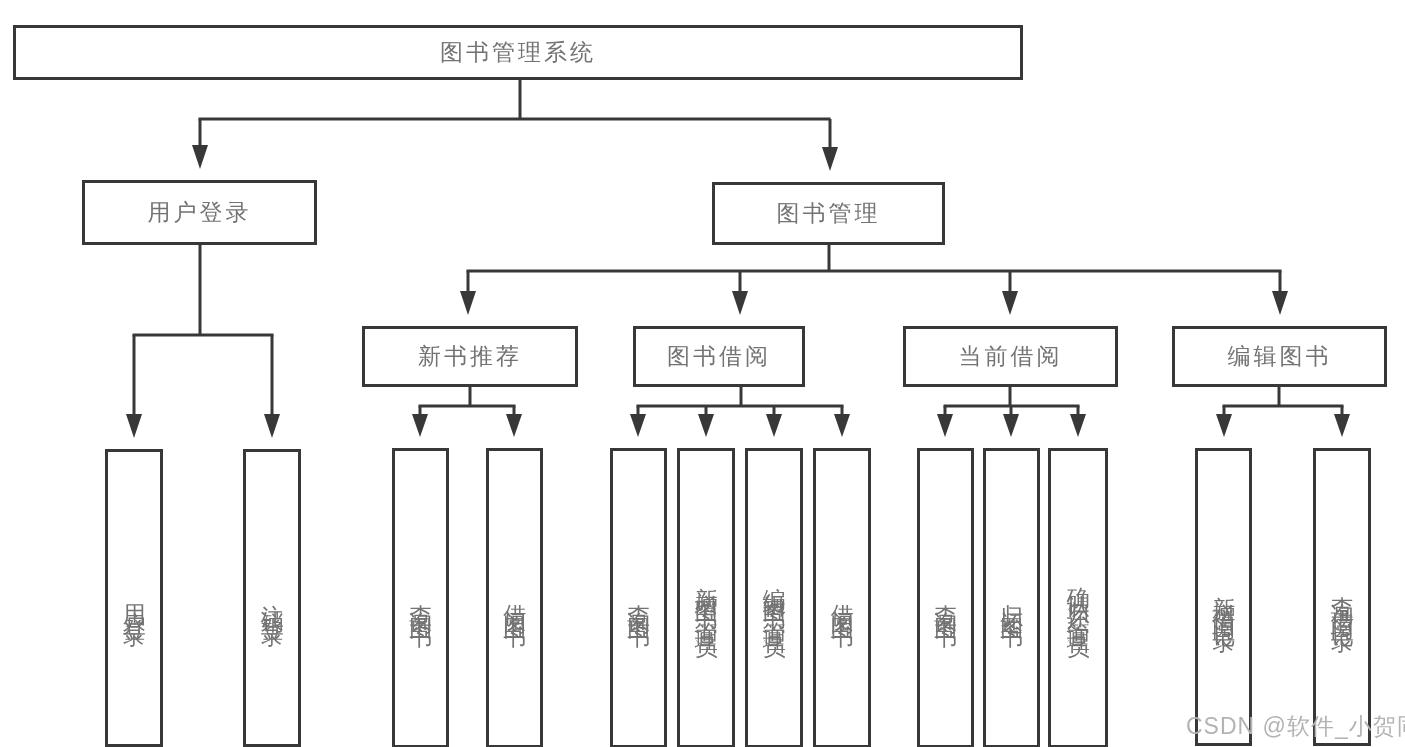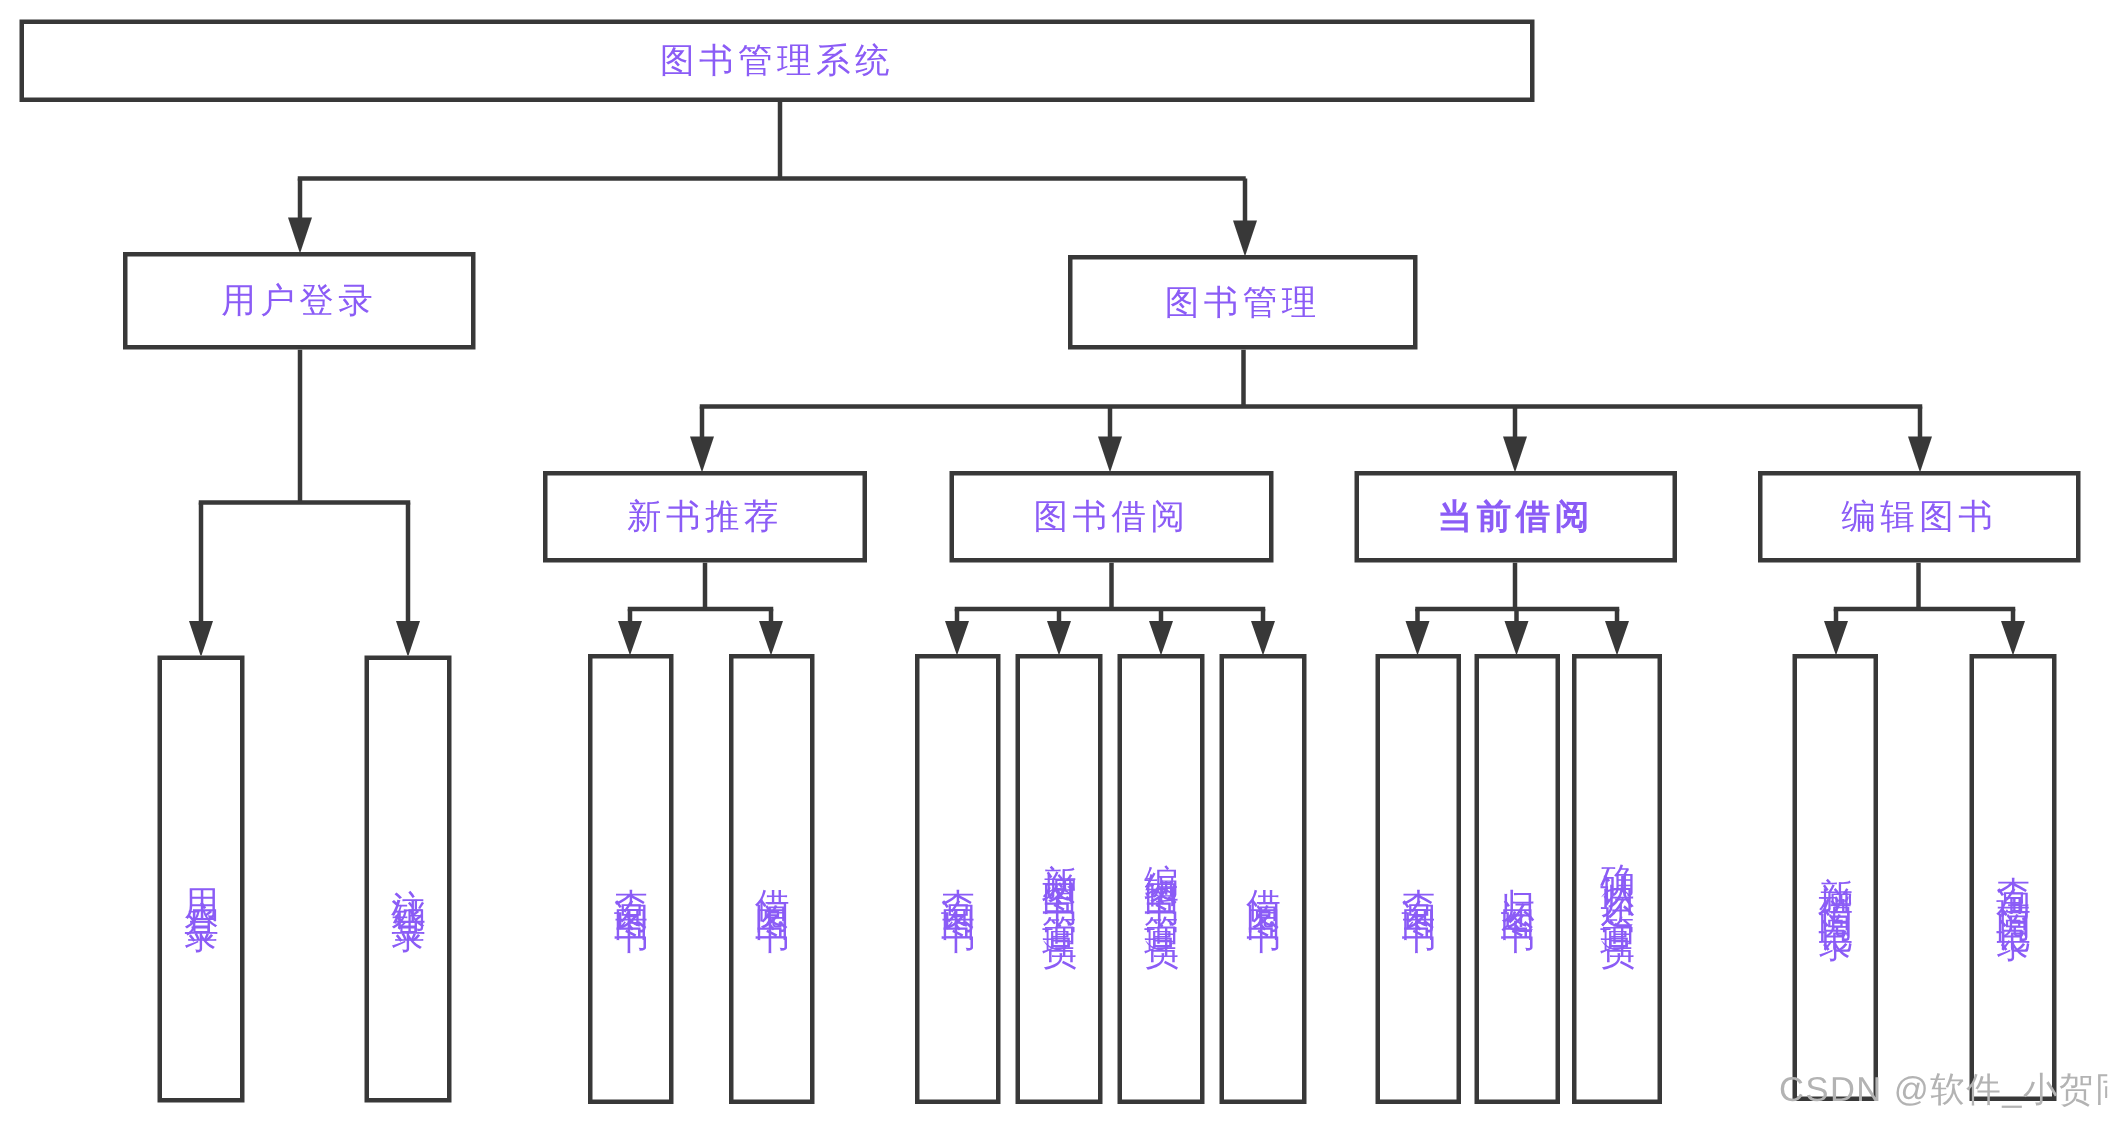--- a/index.html
+++ b/index.html
@@ -9,25 +9,26 @@
     background:#ffffff;
     font-family:"Liberation Sans","DejaVu Sans",sans-serif;
     overflow:hidden;
   }
   #wires{position:absolute;left:0;top:0;z-index:1;}
   .box{
     position:absolute;z-index:2;
     box-sizing:border-box;
     background:#ffffff;
     border:3px solid #383838;
-    color:#8b5cf6;
+    color:#737373;
     display:flex;align-items:center;justify-content:center;
     font-size:23px;letter-spacing:3px;
     text-align:center;
     line-height:1.2;
+    margin-top:12px;
   }
   .vbox{
     writing-mode:vertical-rl;
     text-orientation:mixed;
     font-size:23px;
     letter-spacing:7px;
     padding-top:4px;
   }
   #watermark{
     position:absolute;z-index:4;
@@ -108,22 +109,22 @@
       <polygon points="1334,414 1350,414 1342,437"></polygon>
     </g>
   </svg>
 
   <div class="box" style="left:13px;top:13px;width:1010px;height:55px;">图书管理系统</div>
 
   <div class="box" style="left:82px;top:168px;width:235px;height:65px;">用户登录</div>
   <div class="box" style="left:362px;top:314px;width:216px;height:61px;">新书推荐</div>
 
   <div class="box" style="left:712px;top:170px;width:233px;height:63px;">图书管理</div>
-  <div class="box" style="left:633px;top:314px;width:216px;height:61px;">图书借阅</div>
-  <div class="box" style="left:903px;top:314px;width:215px;height:61px;font-weight:bold;">当前借阅</div>
+  <div class="box" style="left:633px;top:314px;width:172px;height:61px;">图书借阅</div>
+  <div class="box" style="left:903px;top:314px;width:215px;height:61px;">当前借阅</div>
   <div class="box" style="left:1172px;top:314px;width:215px;height:61px;">编辑图书</div>
 
   <div class="box vbox" style="left:105px;top:437px;width:58px;height:298px;">用户登录</div>
   <div class="box vbox" style="left:243px;top:437px;width:58px;height:298px;">注销登录</div>
 
   <div class="box vbox" style="left:392px;top:436px;width:57px;height:300px;">查询图书</div>
   <div class="box vbox" style="left:486px;top:436px;width:57px;height:300px;">借阅图书</div>
 
   <div class="box vbox" style="left:610px;top:436px;width:57px;height:300px;">查询图书</div>
   <div class="box vbox" style="left:677px;top:436px;width:58px;height:300px;">新增图书（管理员）</div>

